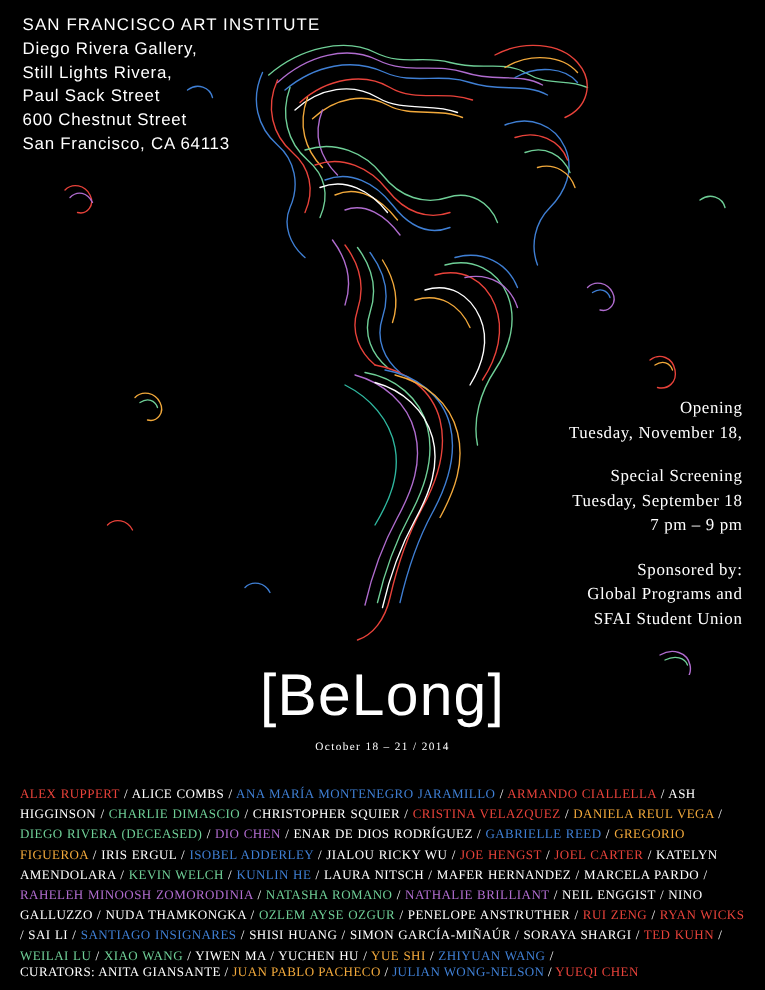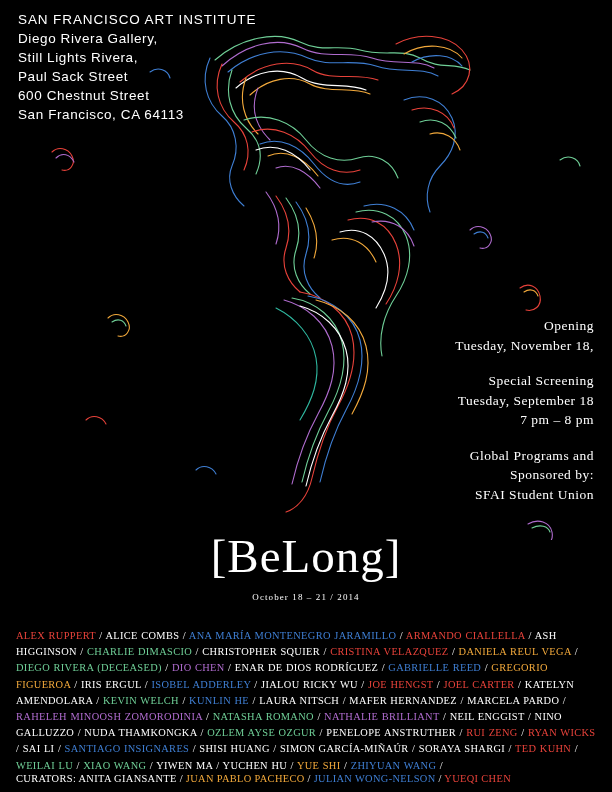--- a/index.html
+++ b/index.html
@@ -64,21 +64,21 @@
   .events .block { margin-bottom: 16px; }
   .events .block .ln { white-space: nowrap; }
 
   
   .title {
     position: absolute;
     left: 0;
     top: 528px;
     width: 612px;
     text-align: center;
-    font-family: Liberation Serif, serif;
+    font-family: Liberation Sans, sans-serif;
     font-size: 47px;
     line-height: 56px;
     letter-spacing: 1px;
     color: #ffffff;
   }
   .subtitle {
     position: absolute;
     left: 0;
     top: 592px;
     width: 612px;
@@ -202,25 +202,25 @@
   </div>
 
   <div class="events">
     <div class="block">
       <div class="ln">Opening</div>
       <div class="ln">Tuesday, November 18,</div>
     </div>
     <div class="block">
       <div class="ln">Special Screening</div>
       <div class="ln">Tuesday, September 18</div>
-      <div class="ln">7 pm – 8 pm</div>
+      <div class="ln">7 pm – 9 pm</div>
     </div>
     <div class="block">
+      <div class="ln">Sponsored by:</div>
       <div class="ln">Global Programs and</div>
-      <div class="ln">Sponsored by:</div>
       <div class="ln">SFAI Student Union</div>
     </div>
   </div>
 
   <div class="title">[BeLong]</div>
   <div class="subtitle">October 18 – 21 / 2014</div>
 
   <div class="names" id="names-list"><span class="nm" style="color: rgb(232, 66, 58);">ALEX RUPPERT</span><span class="sep"> / </span><span class="nm" style="color: rgb(255, 255, 255);">ALICE COMBS</span><span class="sep"> / </span><span class="nm" style="color: rgb(63, 127, 212);">ANA MARÍA MONTENEGRO JARAMILLO</span><span class="sep"> / </span><span class="nm" style="color: rgb(232, 66, 58);">ARMANDO CIALLELLA</span><span class="sep"> / </span><span class="nm" style="color: rgb(255, 255, 255);">ASH HIGGINSON</span><span class="sep"> / </span><span class="nm" style="color: rgb(111, 207, 151);">CHARLIE DIMASCIO</span><span class="sep"> / </span><span class="nm" style="color: rgb(255, 255, 255);">CHRISTOPHER SQUIER</span><span class="sep"> / </span><span class="nm" style="color: rgb(232, 66, 58);">CRISTINA VELAZQUEZ</span><span class="sep"> / </span><span class="nm" style="color: rgb(242, 169, 59);">DANIELA REUL VEGA</span><span class="sep"> / </span><span class="nm" style="color: rgb(111, 207, 151);">DIEGO RIVERA (DECEASED)</span><span class="sep"> / </span><span class="nm" style="color: rgb(176, 108, 207);">DIO CHEN</span><span class="sep"> / </span><span class="nm" style="color: rgb(255, 255, 255);">ENAR DE DIOS RODRÍGUEZ</span><span class="sep"> / </span><span class="nm" style="color: rgb(63, 127, 212);">GABRIELLE REED</span><span class="sep"> / </span><span class="nm" style="color: rgb(242, 169, 59);">GREGORIO FIGUEROA</span><span class="sep"> / </span><span class="nm" style="color: rgb(255, 255, 255);">IRIS ERGUL</span><span class="sep"> / </span><span class="nm" style="color: rgb(63, 127, 212);">ISOBEL ADDERLEY</span><span class="sep"> / </span><span class="nm" style="color: rgb(255, 255, 255);">JIALOU RICKY WU</span><span class="sep"> / </span><span class="nm" style="color: rgb(232, 66, 58);">JOE HENGST</span><span class="sep"> / </span><span class="nm" style="color: rgb(232, 66, 58);">JOEL CARTER</span><span class="sep"> / </span><span class="nm" style="color: rgb(255, 255, 255);">KATELYN AMENDOLARA</span><span class="sep"> / </span><span class="nm" style="color: rgb(111, 207, 151);">KEVIN WELCH</span><span class="sep"> / </span><span class="nm" style="color: rgb(63, 127, 212);">KUNLIN HE</span><span class="sep"> / </span><span class="nm" style="color: rgb(255, 255, 255);">LAURA NITSCH</span><span class="sep"> / </span><span class="nm" style="color: rgb(255, 255, 255);">MAFER HERNANDEZ</span><span class="sep"> / </span><span class="nm" style="color: rgb(255, 255, 255);">MARCELA PARDO</span><span class="sep"> / </span><span class="nm" style="color: rgb(176, 108, 207);">RAHELEH MINOOSH ZOMORODINIA</span><span class="sep"> / </span><span class="nm" style="color: rgb(111, 207, 151);">NATASHA ROMANO</span><span class="sep"> / </span><span class="nm" style="color: rgb(176, 108, 207);">NATHALIE BRILLIANT</span><span class="sep"> / </span><span class="nm" style="color: rgb(255, 255, 255);">NEIL ENGGIST</span><span class="sep"> / </span><span class="nm" style="color: rgb(255, 255, 255);">NINO GALLUZZO</span><span class="sep"> / </span><span class="nm" style="color: rgb(255, 255, 255);">NUDA THAMKONGKA</span><span class="sep"> / </span><span class="nm" style="color: rgb(111, 207, 151);">OZLEM AYSE OZGUR</span><span class="sep"> / </span><span class="nm" style="color: rgb(255, 255, 255);">PENELOPE ANSTRUTHER</span><span class="sep"> / </span><span class="nm" style="color: rgb(232, 66, 58);">RUI ZENG</span><span class="sep"> / </span><span class="nm" style="color: rgb(232, 66, 58);">RYAN WICKS</span><span class="sep"> / </span><span class="nm" style="color: rgb(255, 255, 255);">SAI LI</span><span class="sep"> / </span><span class="nm" style="color: rgb(63, 127, 212);">SANTIAGO INSIGNARES</span><span class="sep"> / </span><span class="nm" style="color: rgb(255, 255, 255);">SHISI HUANG</span><span class="sep"> / </span><span class="nm" style="color: rgb(255, 255, 255);">SIMON GARCÍA-MIÑAÚR</span><span class="sep"> / </span><span class="nm" style="color: rgb(255, 255, 255);">SORAYA SHARGI</span><span class="sep"> / </span><span class="nm" style="color: rgb(232, 66, 58);">TED KUHN</span><span class="sep"> / </span><span class="nm" style="color: rgb(111, 207, 151);">WEILAI LU</span><span class="sep"> / </span><span class="nm" style="color: rgb(111, 207, 151);">XIAO WANG</span><span class="sep"> / </span><span class="nm" style="color: rgb(255, 255, 255);">YIWEN MA</span><span class="sep"> / </span><span class="nm" style="color: rgb(255, 255, 255);">YUCHEN HU</span><span class="sep"> / </span><span class="nm" style="color: rgb(242, 169, 59);">YUE SHI</span><span class="sep"> / </span><span class="nm" style="color: rgb(63, 127, 212);">ZHIYUAN WANG</span><span class="sep"> / </span></div>
 
   <div class="curators" id="curators-list"><span class="lbl">CURATORS: </span><span style="color: rgb(255, 255, 255);">ANITA GIANSANTE</span><span class="sep"> / </span><span style="color: rgb(242, 169, 59);">JUAN PABLO PACHECO</span><span class="sep"> / </span><span style="color: rgb(63, 127, 212);">JULIAN WONG-NELSON</span><span class="sep"> / </span><span style="color: rgb(232, 66, 58);">YUEQI CHEN</span></div>

